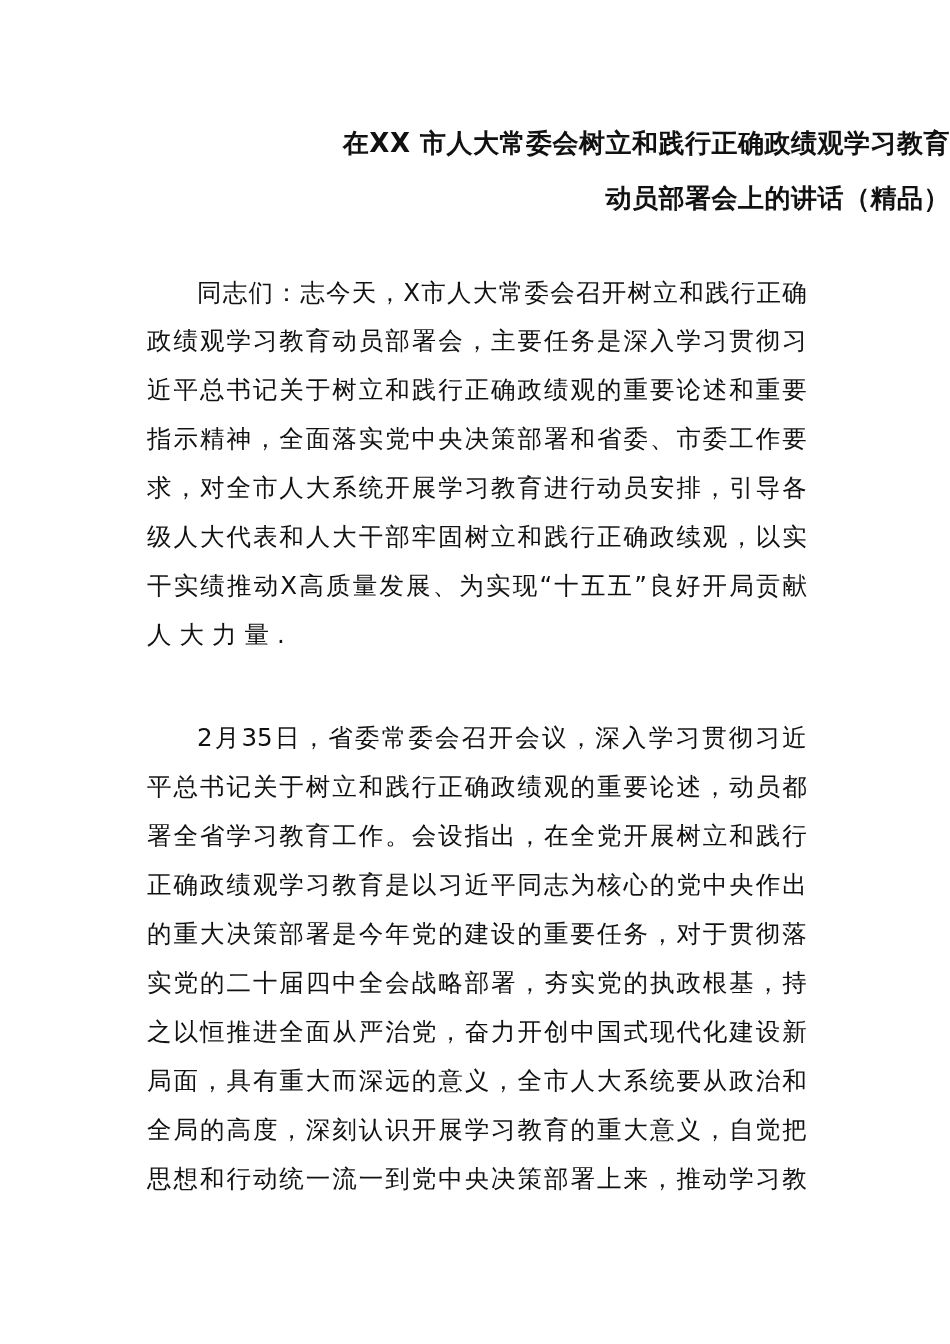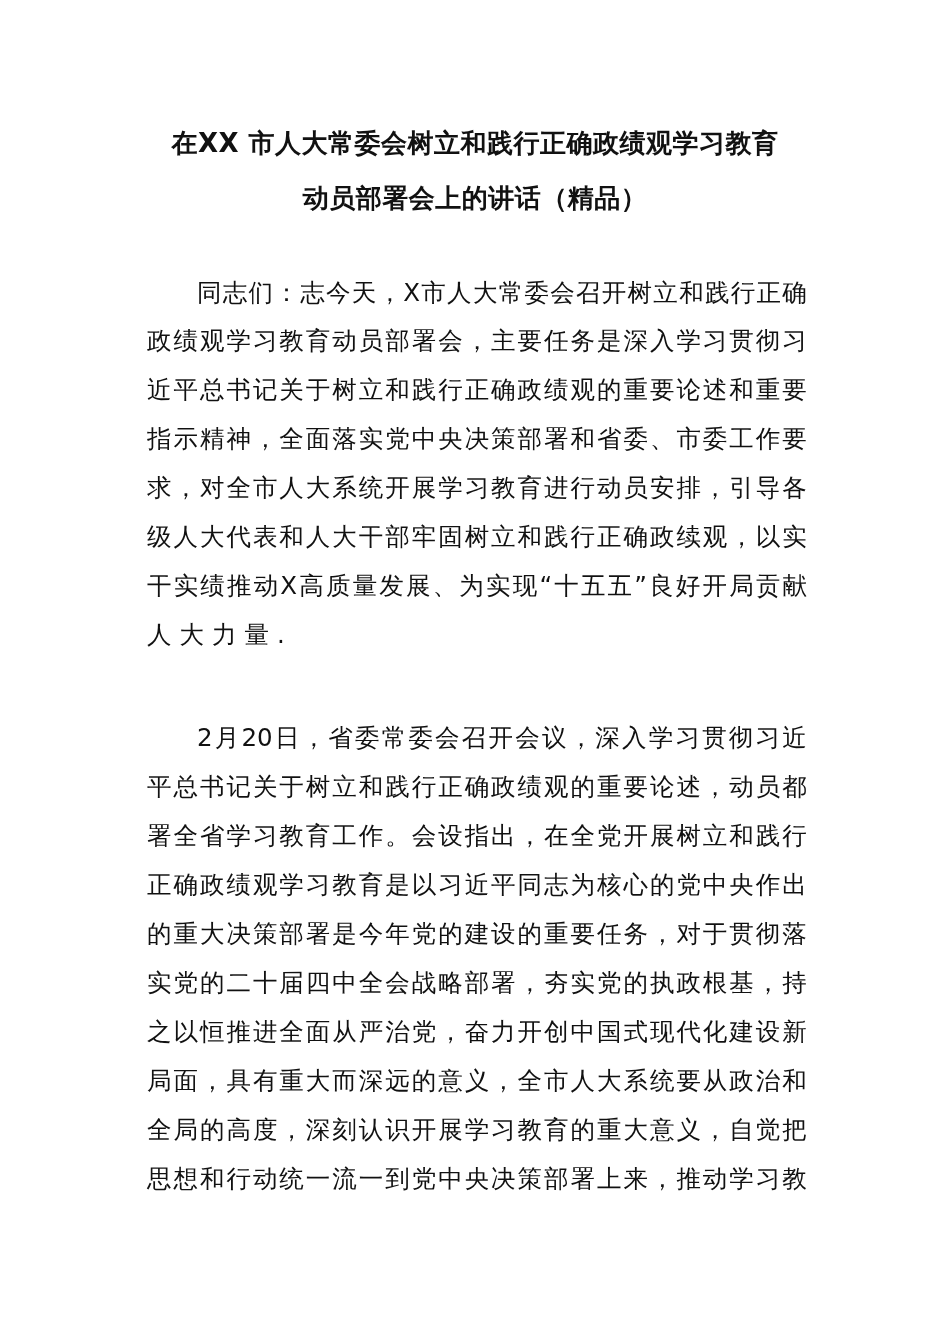--- a/index.html
+++ b/index.html
@@ -1,17 +1,17 @@
 <!DOCTYPE html>
 <html><head>
   <meta charset="utf-8">
   <style>
     html, body { margin: 0; padding: 0; background: #ffffff; }
     body { width: 950px; height: 1344px; position: relative; overflow: hidden; font-family: "DejaVu Sans", sans-serif; color: #111111; }
-    .title { position: absolute; left: 0; width: 950px; text-align: center; font-weight: bold; font-size: 26px; line-height: 50px; letter-spacing: 0.5px; }
+    .title { position: absolute; left: 0; width: 950px; text-align: right; font-weight: bold; font-size: 26px; line-height: 50px; letter-spacing: 0.5px; }
     .title-l1 { top: 118px; }
     .title-l2 { top: 173px; }
     .line { position: absolute; left: 147px; width: 660px; font-size: 24.5px; line-height: 30px; white-space: nowrap; display: flex; justify-content: space-between; }
     .line.last { justify-content: flex-start; letter-spacing: 8px; }
     .line.indent { left: 197px; width: 610px; }
     .line span { display: inline-block; }
   </style>
 </head>
 <body>
 
@@ -209,21 +209,21 @@
         <span>贡</span>
         <span>献</span>
       </div>
     <div class="line last" style="top:620px">人大力量.</div>
   </div>
 
   <div>
     <div class="line indent" style="top:723px">
         <span>2</span>
         <span>月</span>
-        <span>20</span>
+        <span>35</span>
         <span>日</span>
         <span>，</span>
         <span>省</span>
         <span>委</span>
         <span>常</span>
         <span>委</span>
         <span>会</span>
         <span>召</span>
         <span>开</span>
         <span>会</span>

